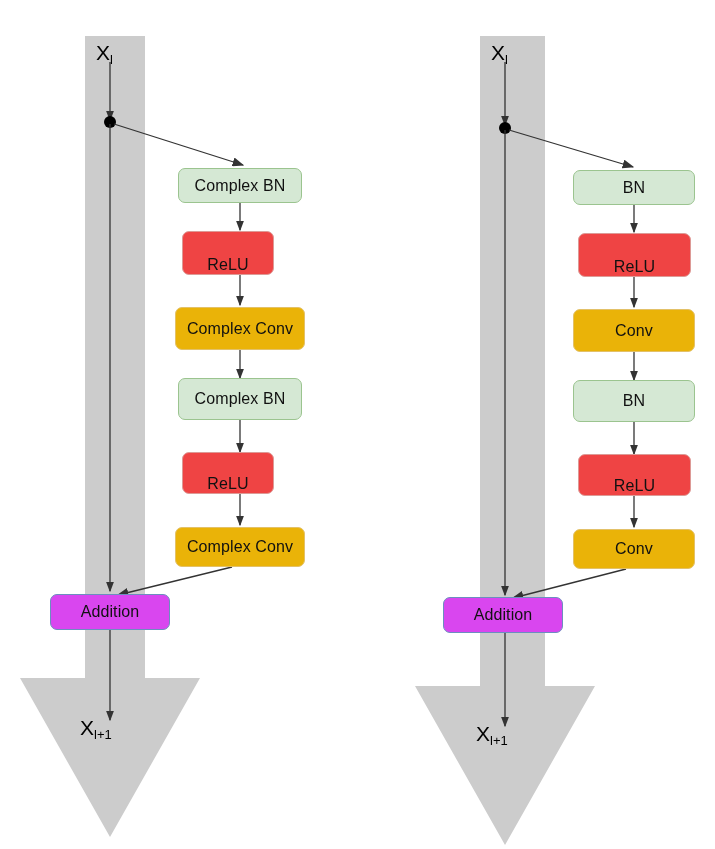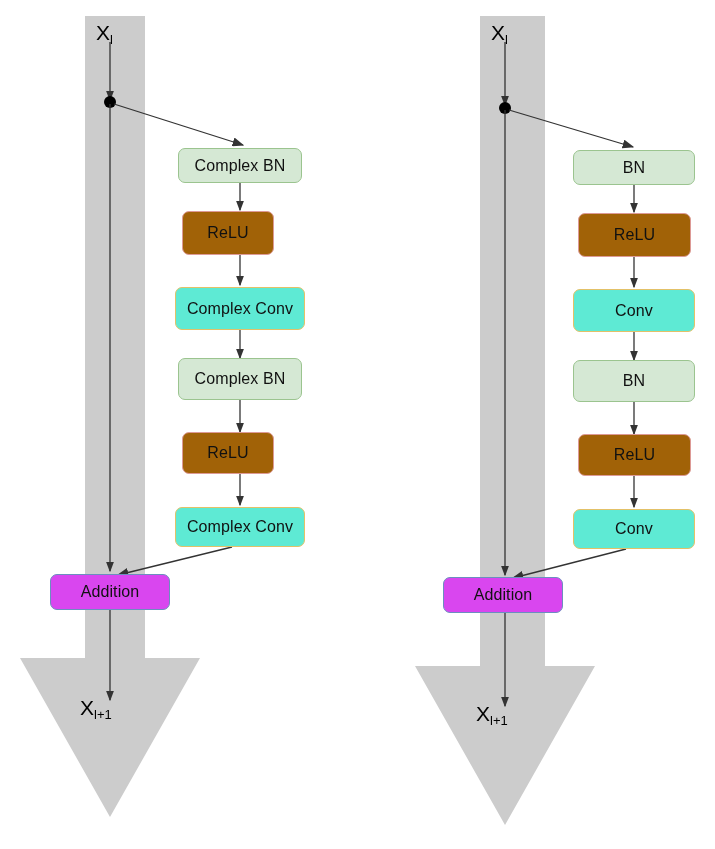--- a/index.html
+++ b/index.html
@@ -11,20 +11,21 @@
     width: 715px;
     height: 849px;
     font-family: "Liberation Sans", sans-serif;
     overflow: hidden;
   }
   #stage {
     position: relative;
     width: 715px;
     height: 676px;
     background: #ffffff;
+    margin-top: 20px;
   }
   .diagram-svg {
     position: absolute;
     left: 0;
     top: 0;
     width: 715px;
     height: 849px;
   }
   .node-box {
     position: absolute;
@@ -34,22 +35,22 @@
     border-width: 1px;
     display: flex;
     align-items: center;
     justify-content: center;
     font-size: 16px;
     color: #111111;
     letter-spacing: 0.1px;
     white-space: nowrap;
   }
   .node-green  { background: #d5e8d4; border-color: #9bc48f; }
-  .node-red    { background: #a16207; border-color: #dd9a96; }
-  .node-yellow { background: #5eead4; border-color: #e3c168; }
+  .node-red    { background: #ef4444; border-color: #dd9a96; align-items: flex-end; }
+  .node-yellow { background: #eab308; border-color: #e3c168; }
   .node-blue   { background: #d946ef; border-color: #6c8ebf; }
 
   .var-label {
     position: absolute;
     font-size: 21px;
     color: #000000;
     white-space: nowrap;
     line-height: 1;
   }
   .var-label sub {

